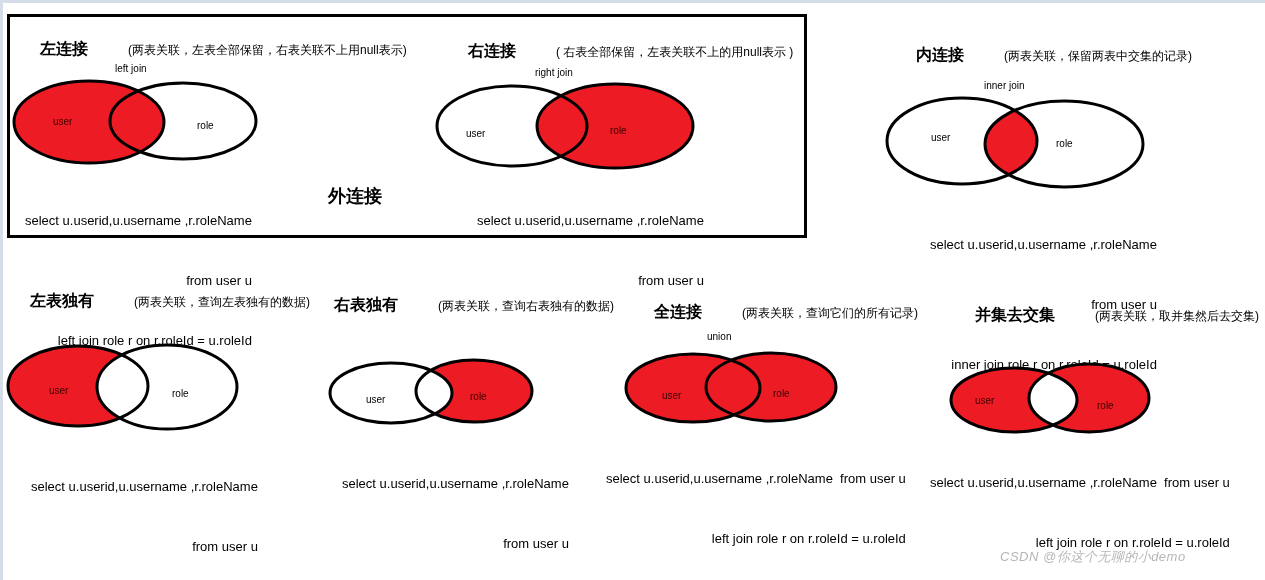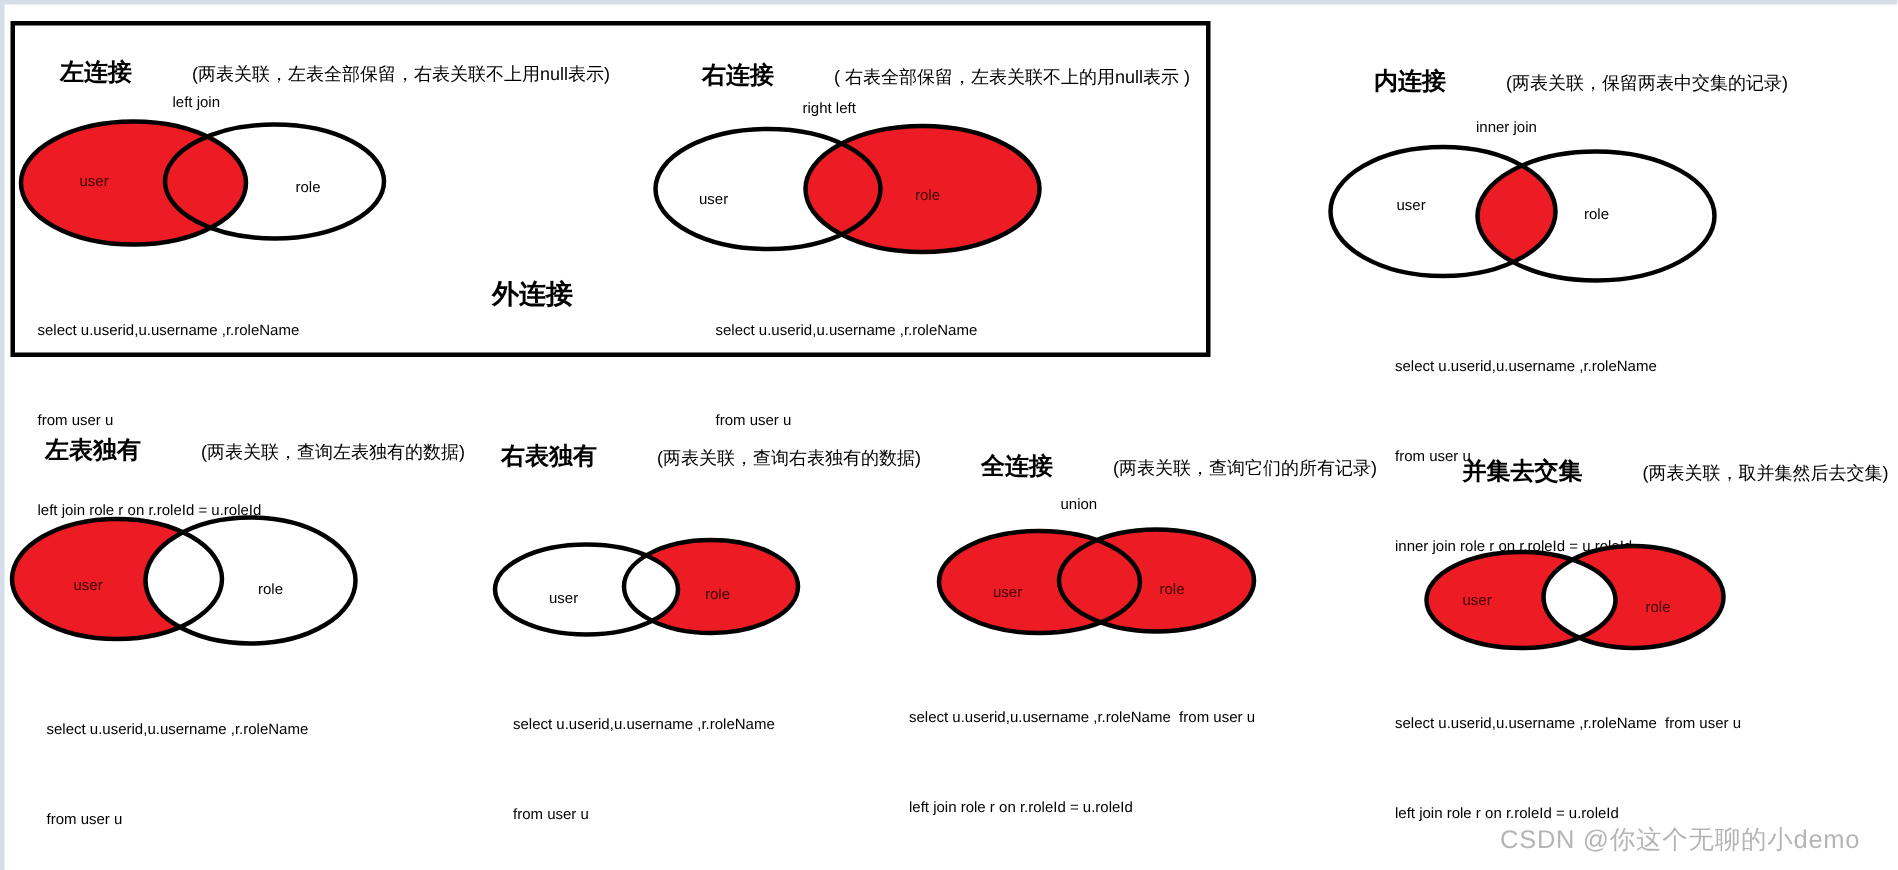--- a/index.html
+++ b/index.html
@@ -13,27 +13,27 @@
   .frame-left { position: absolute; left: 0; top: 0; width: 3px; height: 580px; background: #d4dde8; }
   .outer-box {
     position: absolute; left: 7px; top: 14px; width: 794px; height: 218px;
     border: 3px solid #000; box-sizing: content-box;
   }
   .title {
     position: absolute; white-space: nowrap; font-size: 16px; font-weight: bold; line-height: 18px;
   }
   .title .desc { font-size: 12px; font-weight: normal; margin-left: 40px; }
   .label { position: absolute; font-size: 10px; white-space: nowrap; line-height: 14px; }
-  .sql { position: absolute; font-size: 10px; line-height: 20px; white-space: pre; }
+  .sql { position: absolute; font-size: 13px; line-height: 20px; white-space: pre; text-align: right; }
   .sql div { height: 20px; }
   .center-title { position: absolute; font-size: 18px; font-weight: bold; white-space: nowrap; }
   svg.venn { position: absolute; overflow: visible; }
   .watermark {
-    position: absolute; left: 1000px; top: 548px; font-size: 17px; color: rgba(120,120,120,0.55);
-    white-space: nowrap; letter-spacing: 0.5px;
+    position: absolute; left: 1000px; top: 548px; font-size: 13px; color: rgba(120,120,120,0.55);
+    white-space: nowrap; letter-spacing: 0.5px; font-style: italic;
   }
 </style>
 </head>
 <body>
 
 <div class="frame-top"></div>
 <div class="frame-left"></div>
 
 <div class="outer-box"></div>
 <div class="center-title" style="left:328px; top:184px;">外连接</div>
@@ -59,21 +59,21 @@
     <div>select u.userid,u.username ,r.roleName</div>
     <div>from user u</div>
     <div>left join role r on r.roleId = u.roleId</div>
   </div>
 </div>
 
 <div>
   <div class="title" style="left:468px; top:42px;">
     <span>右连接</span><span class="desc">( 右表全部保留，左表关联不上的用null表示 )</span>
   </div>
-  <div class="label" style="left:535px; top:66px;">right left</div>
+  <div class="label" style="left:535px; top:66px;">right join</div>
   <svg class="venn" style="left:0; top:0;" width="1265" height="580">
     <ellipse cx="615" cy="126" rx="78" ry="42" fill="#ed1c24"></ellipse>
     <ellipse cx="512" cy="126" rx="75" ry="40" fill="none" stroke="#000" stroke-width="3"></ellipse>
     <ellipse cx="615" cy="126" rx="78" ry="42" fill="none" stroke="#000" stroke-width="3"></ellipse>
   </svg>
   <div class="label" style="left:466px; top:127px;">user</div>
   <div class="label" style="left:610px; top:124px; color:#3a0000;">role</div>
   <div class="sql" style="left:477px; top:171px;">
     <div>select u.userid,u.username ,r.roleName</div>
     <div>from user u</div>

